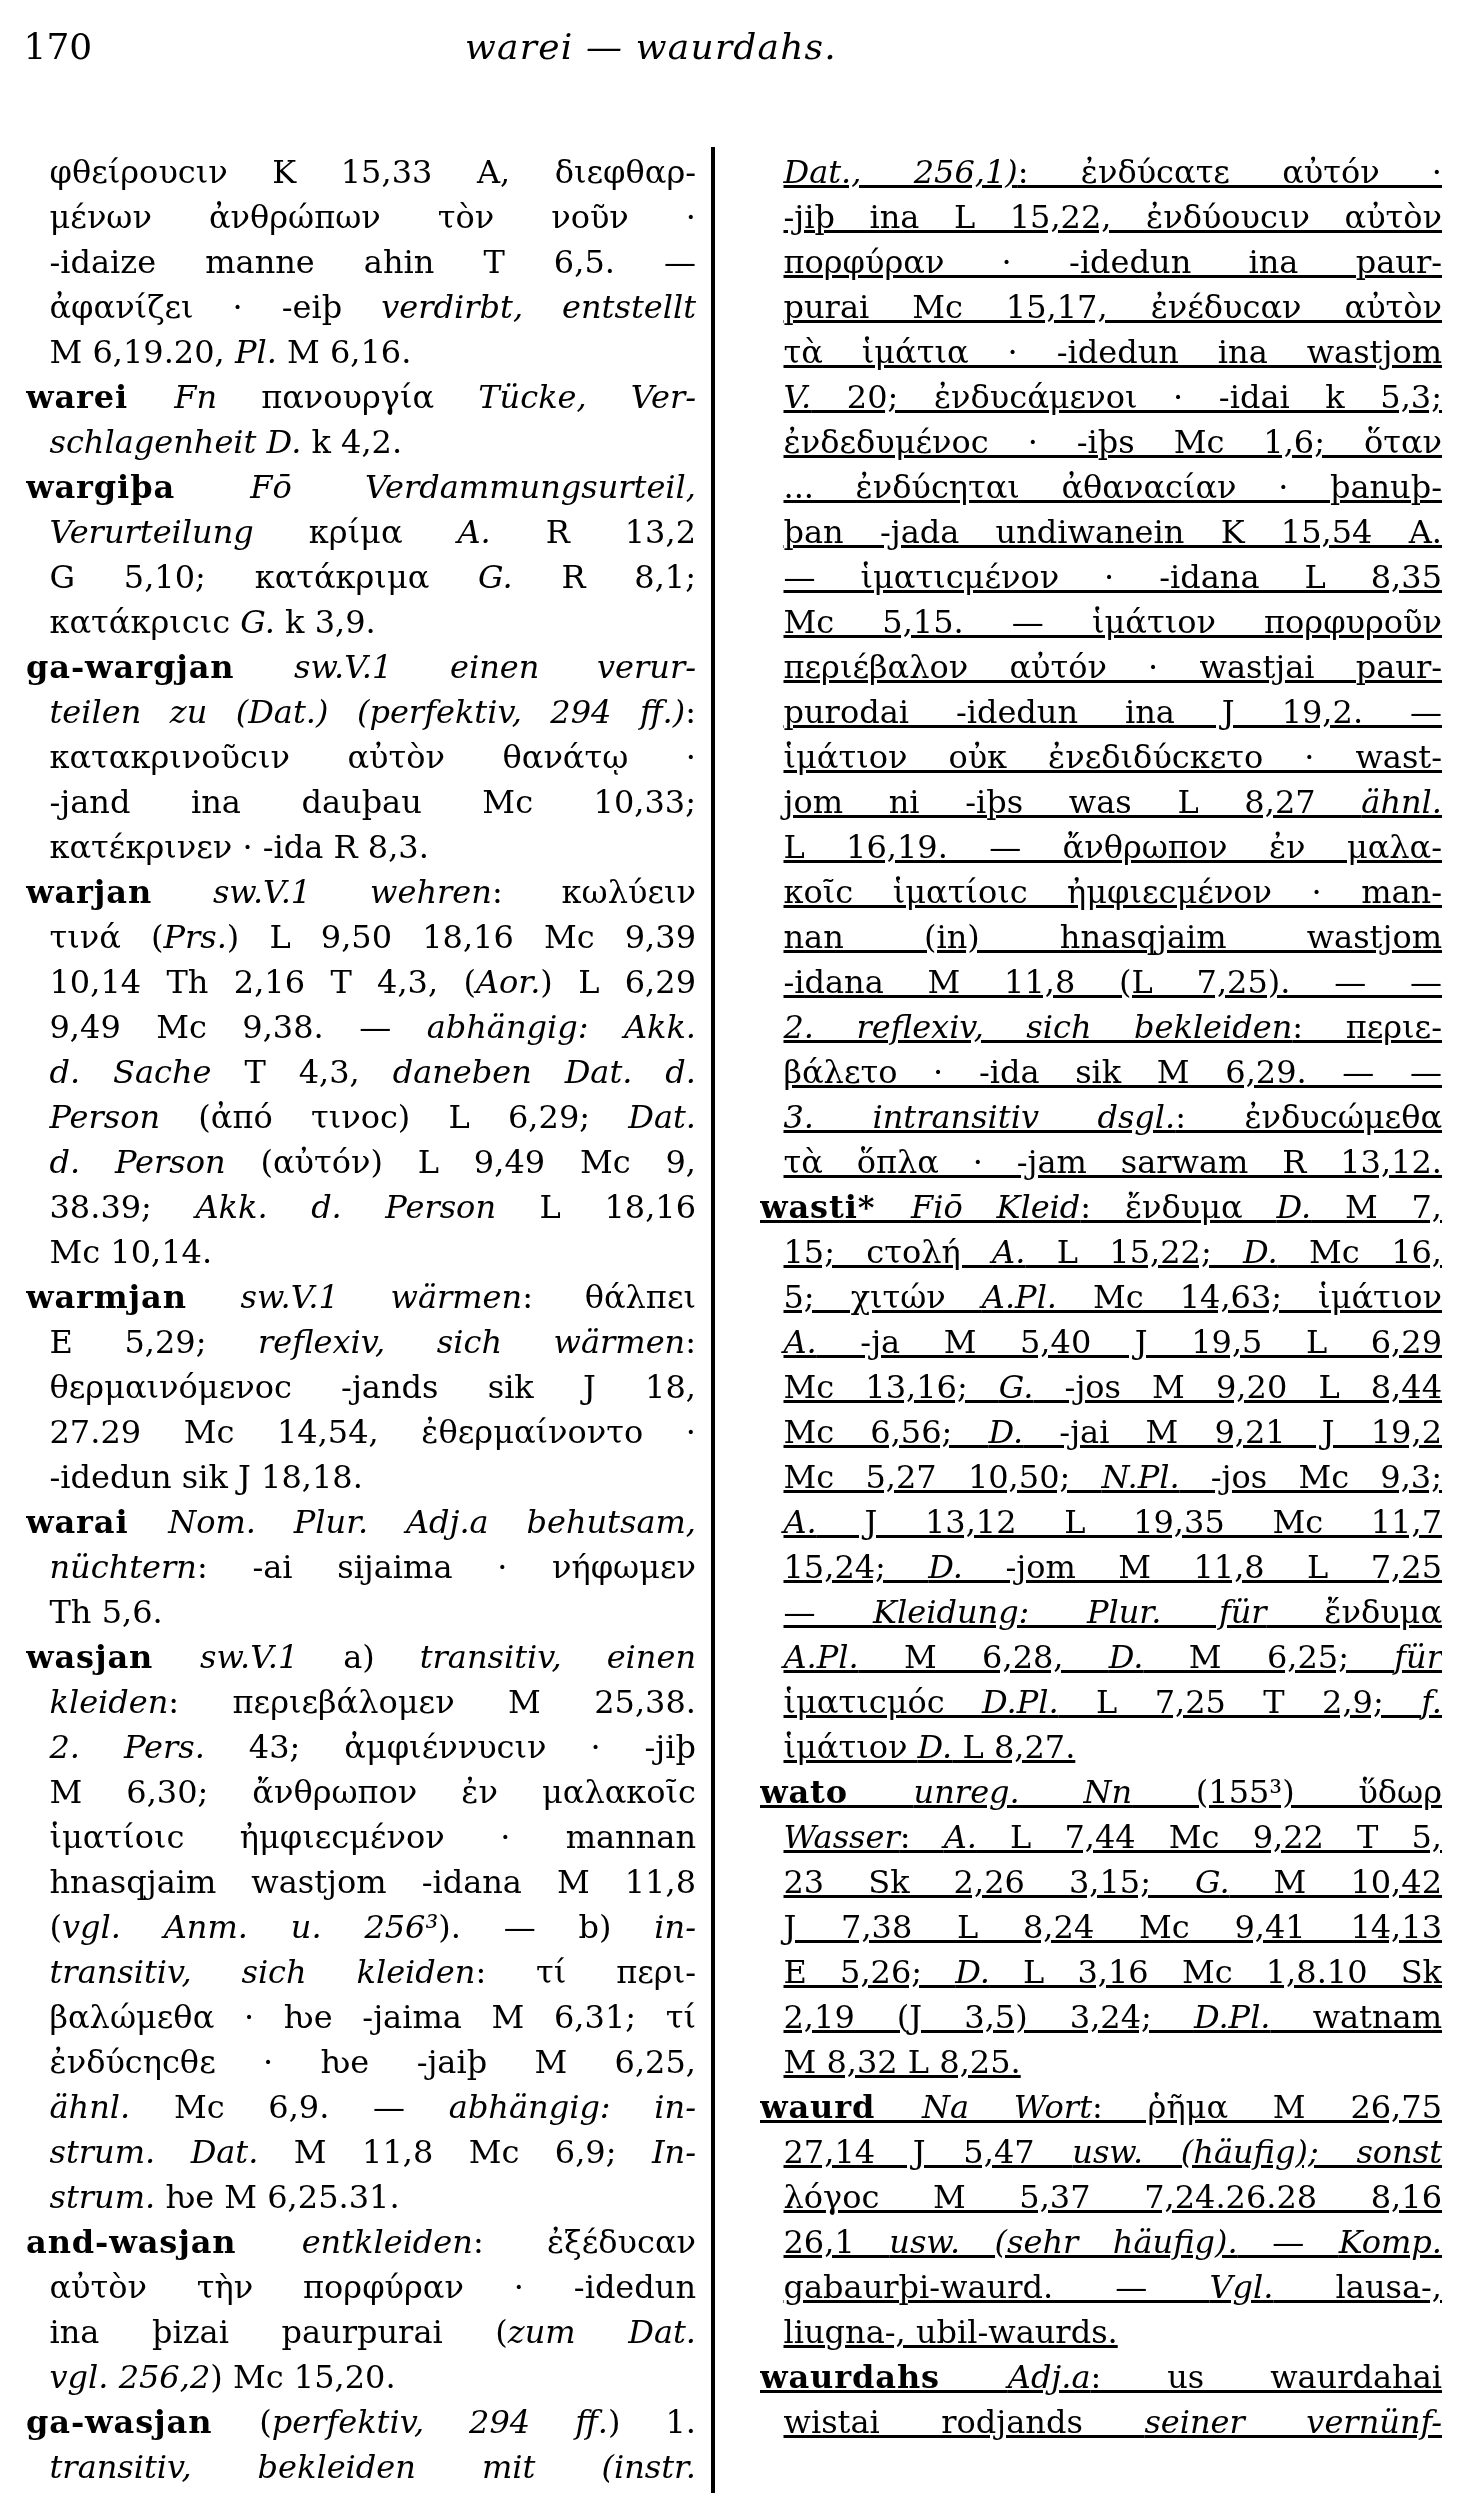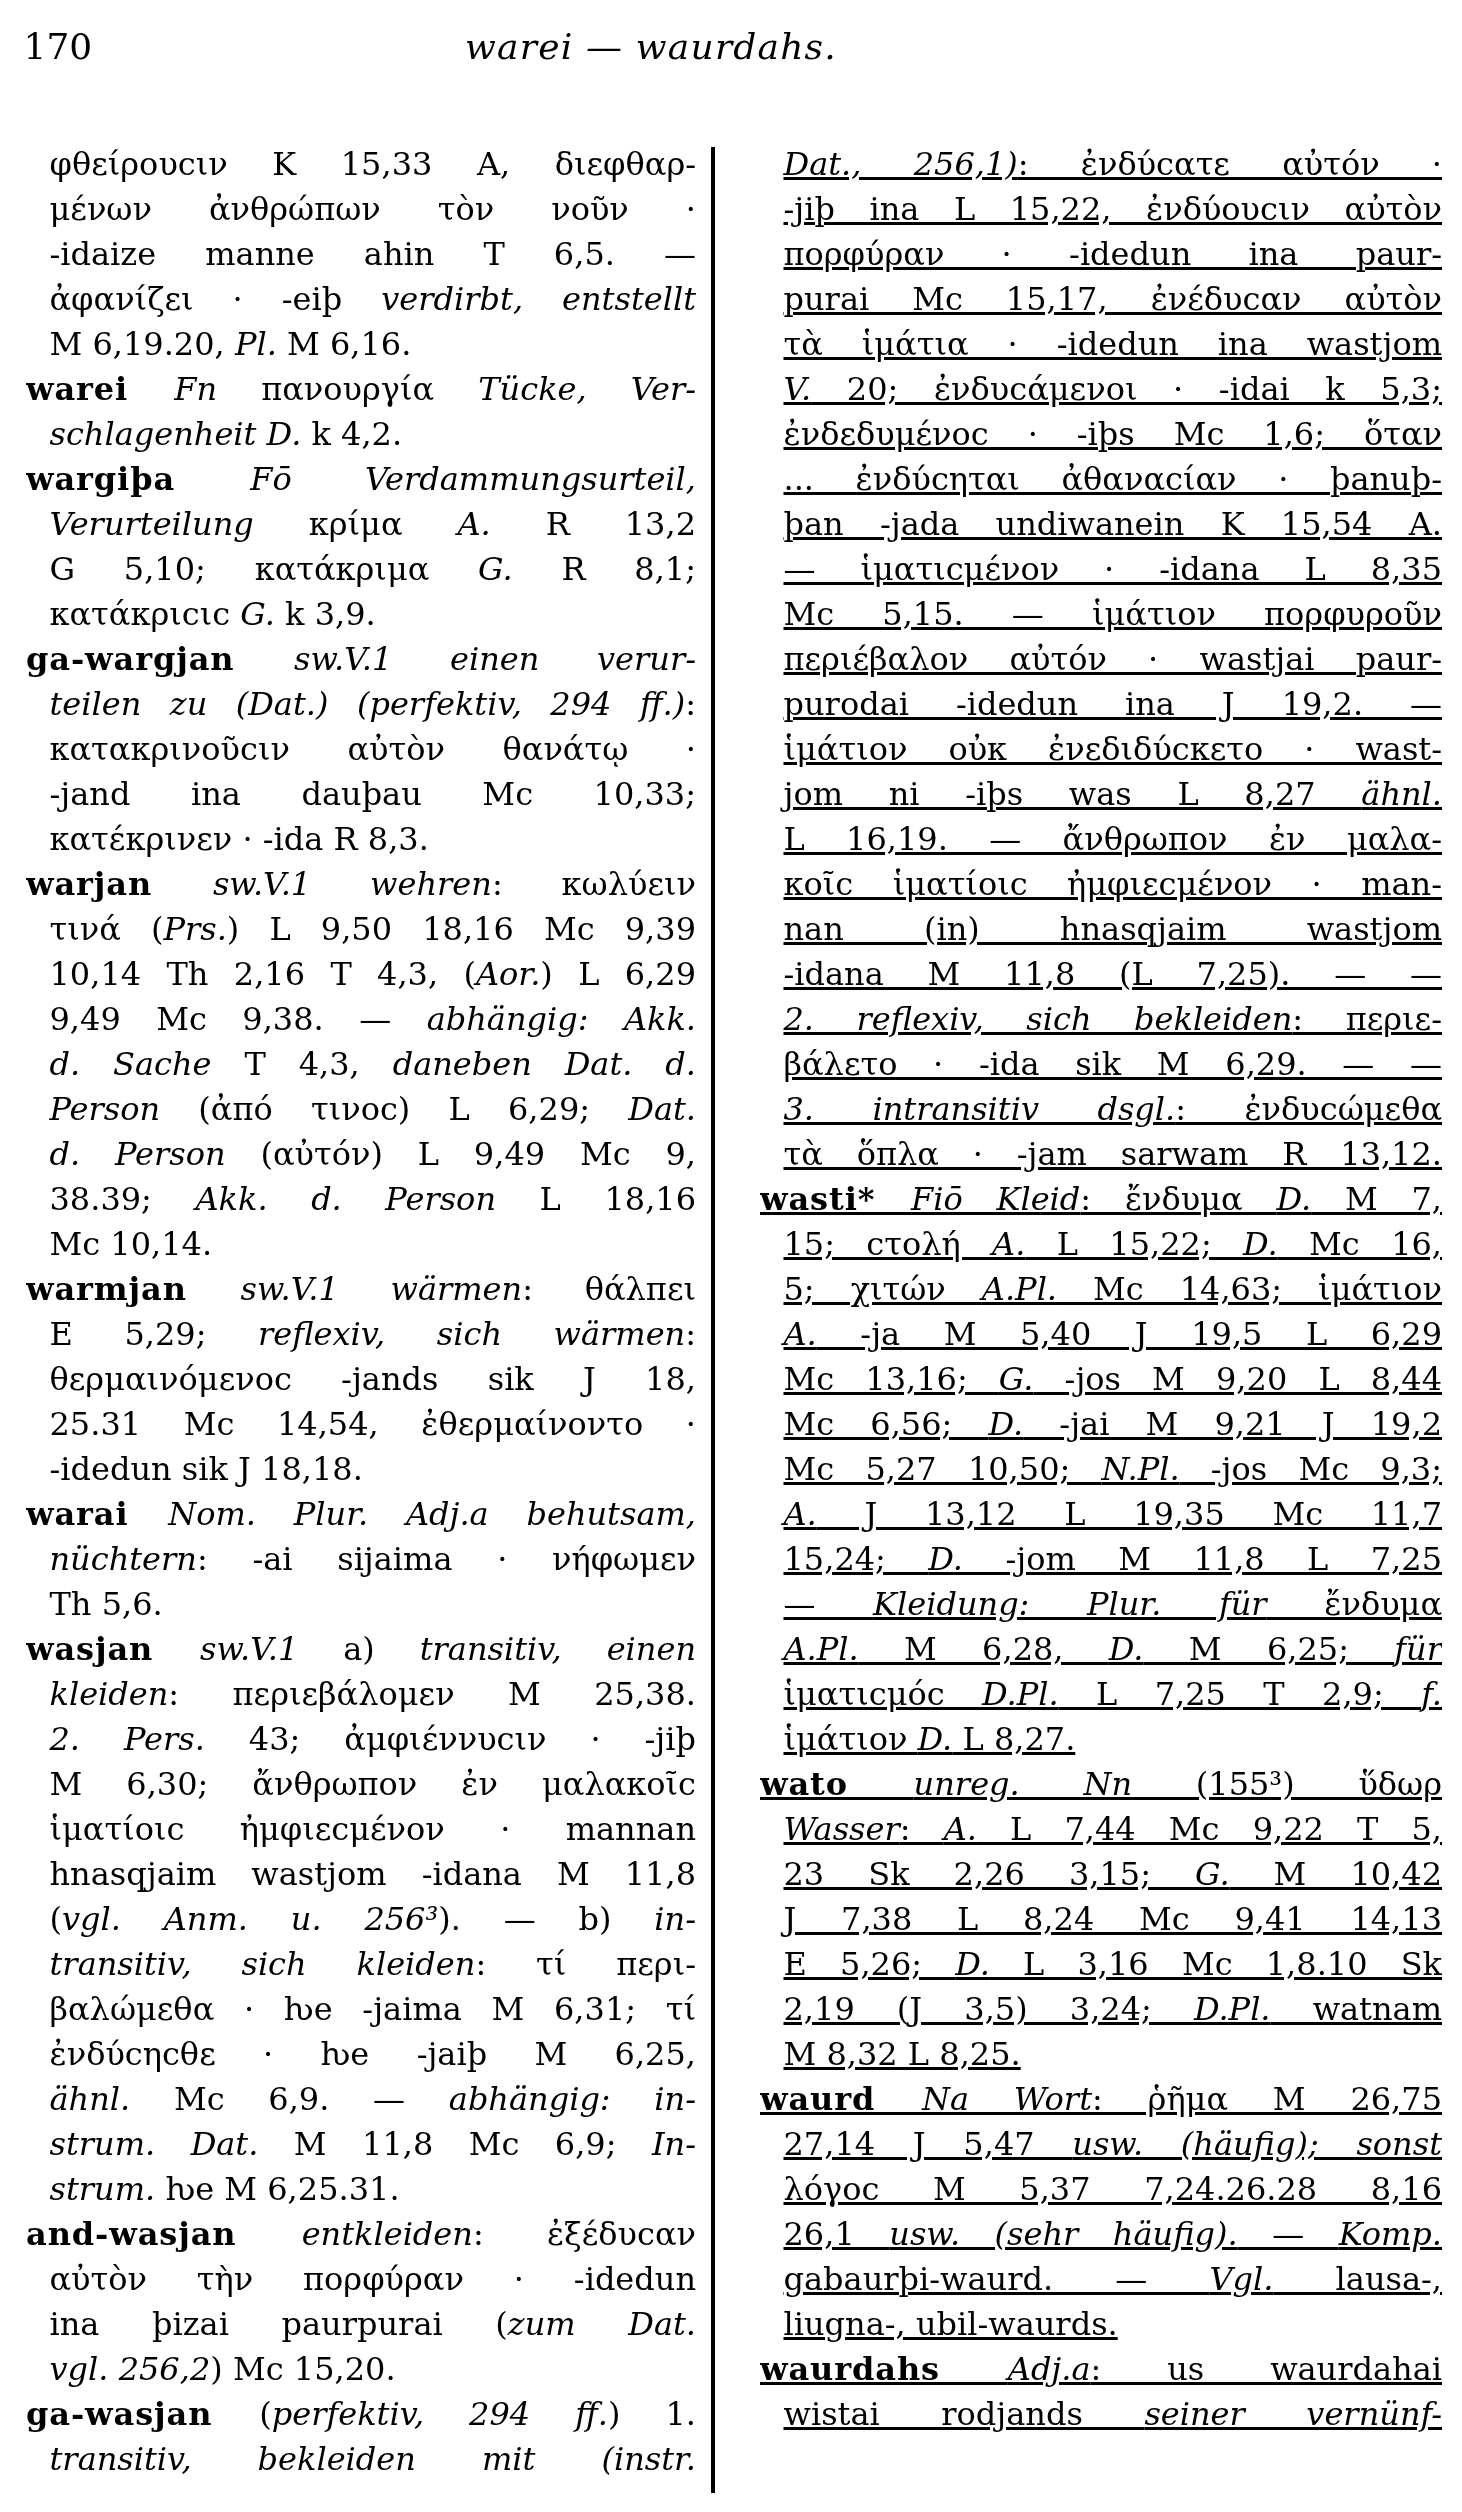--- a/index.html
+++ b/index.html
@@ -8,21 +8,21 @@
     background:#ffffff;color:#000000;
     font-family:"DejaVu Serif","Liberation Serif",serif;
     overflow:hidden;
   }
   .page{position:absolute;inset:0;background:#ffffff;}
   .page-number{position:absolute;left:23.5px;top:27px;font-size:36px;line-height:40px;text-align:right;}
   .running-title{
     position:absolute;left:651px;top:27px;transform:translateX(-50%);
     font-size:36px;line-height:40px;letter-spacing:1.2px;white-space:nowrap;font-style:italic;
   }
-  .col{position:absolute;top:142px;font-size:32px;}
+  .col{position:absolute;top:150px;font-size:32px;}
   .col-left{left:26px;width:670px;}
   .col-right{left:760px;width:682px;text-decoration:underline;}
   .divider{position:absolute;left:711px;top:147px;width:3.7px;height:2346px;background:#000000;}
   .line{height:45px;line-height:45px;overflow:hidden;white-space:normal;}
   .line.ind{padding-left:23.5px;}
   .line.just{text-align:justify;text-align-last:justify;}
   .seg-b{font-weight:bold;letter-spacing:0.9px;}
   .seg-i{font-style:italic;}
   .seg-r{font-style:normal;}
 </style>
@@ -55,21 +55,21 @@
       <div class="line ind just"><span class="seg-r">10,14 Th 2,16 T 4,3, (</span><span class="seg-i">Aor.</span><span class="seg-r">) L 6,29</span></div>
       <div class="line ind just"><span class="seg-r">9,49 Mc 9,38. — </span><span class="seg-i">abhängig: Akk.</span></div>
       <div class="line ind just"><span class="seg-i">d. Sache</span><span class="seg-r"> T 4,3, </span><span class="seg-i">daneben Dat. d.</span></div>
       <div class="line ind just"><span class="seg-i">Person</span><span class="seg-r"> (ἀπό τινοϲ) L 6,29; </span><span class="seg-i">Dat.</span></div>
       <div class="line ind just"><span class="seg-i">d. Person</span><span class="seg-r"> (αὐτόν) L 9,49 Mc 9,</span></div>
       <div class="line ind just"><span class="seg-r">38.39; </span><span class="seg-i">Akk. d. Person</span><span class="seg-r"> L 18,16</span></div>
       <div class="line ind"><span class="seg-r">Mc 10,14.</span></div>
       <div class="line just"><span class="seg-b">warmjan </span><span class="seg-i">sw.V.1 wärmen</span><span class="seg-r">: θάλπει</span></div>
       <div class="line ind just"><span class="seg-r">E 5,29; </span><span class="seg-i">reflexiv, sich wärmen</span><span class="seg-r">:</span></div>
       <div class="line ind just"><span class="seg-r">θερμαινόμενοϲ -jands sik J 18,</span></div>
-      <div class="line ind just"><span class="seg-r">25.31 Mc 14,54, ἐθερμαίνοντο ·</span></div>
+      <div class="line ind just"><span class="seg-r">27.29 Mc 14,54, ἐθερμαίνοντο ·</span></div>
       <div class="line ind"><span class="seg-r">-idedun sik J 18,18.</span></div>
       <div class="line just"><span class="seg-b">warai </span><span class="seg-i">Nom. Plur. Adj.a behutsam,</span></div>
       <div class="line ind just"><span class="seg-i">nüchtern</span><span class="seg-r">: -ai sijaima · νήφωμεν</span></div>
       <div class="line ind"><span class="seg-r">Th 5,6.</span></div>
       <div class="line just"><span class="seg-b">wasjan </span><span class="seg-i">sw.V.1</span><span class="seg-r"> a) </span><span class="seg-i">transitiv, einen</span></div>
       <div class="line ind just"><span class="seg-i">kleiden</span><span class="seg-r">: περιεβάλομεν M 25,38.</span></div>
       <div class="line ind just"><span class="seg-i">2. Pers.</span><span class="seg-r"> 43; ἀμφιέννυϲιν · -jiþ</span></div>
       <div class="line ind just"><span class="seg-r">M 6,30; ἄνθρωπον ἐν μαλακοῖϲ</span></div>
       <div class="line ind just"><span class="seg-r">ἱματίοιϲ ἠμφιεϲμένον · mannan</span></div>
       <div class="line ind just"><span class="seg-r">hnasqjaim wastjom -idana M 11,8</span></div>

